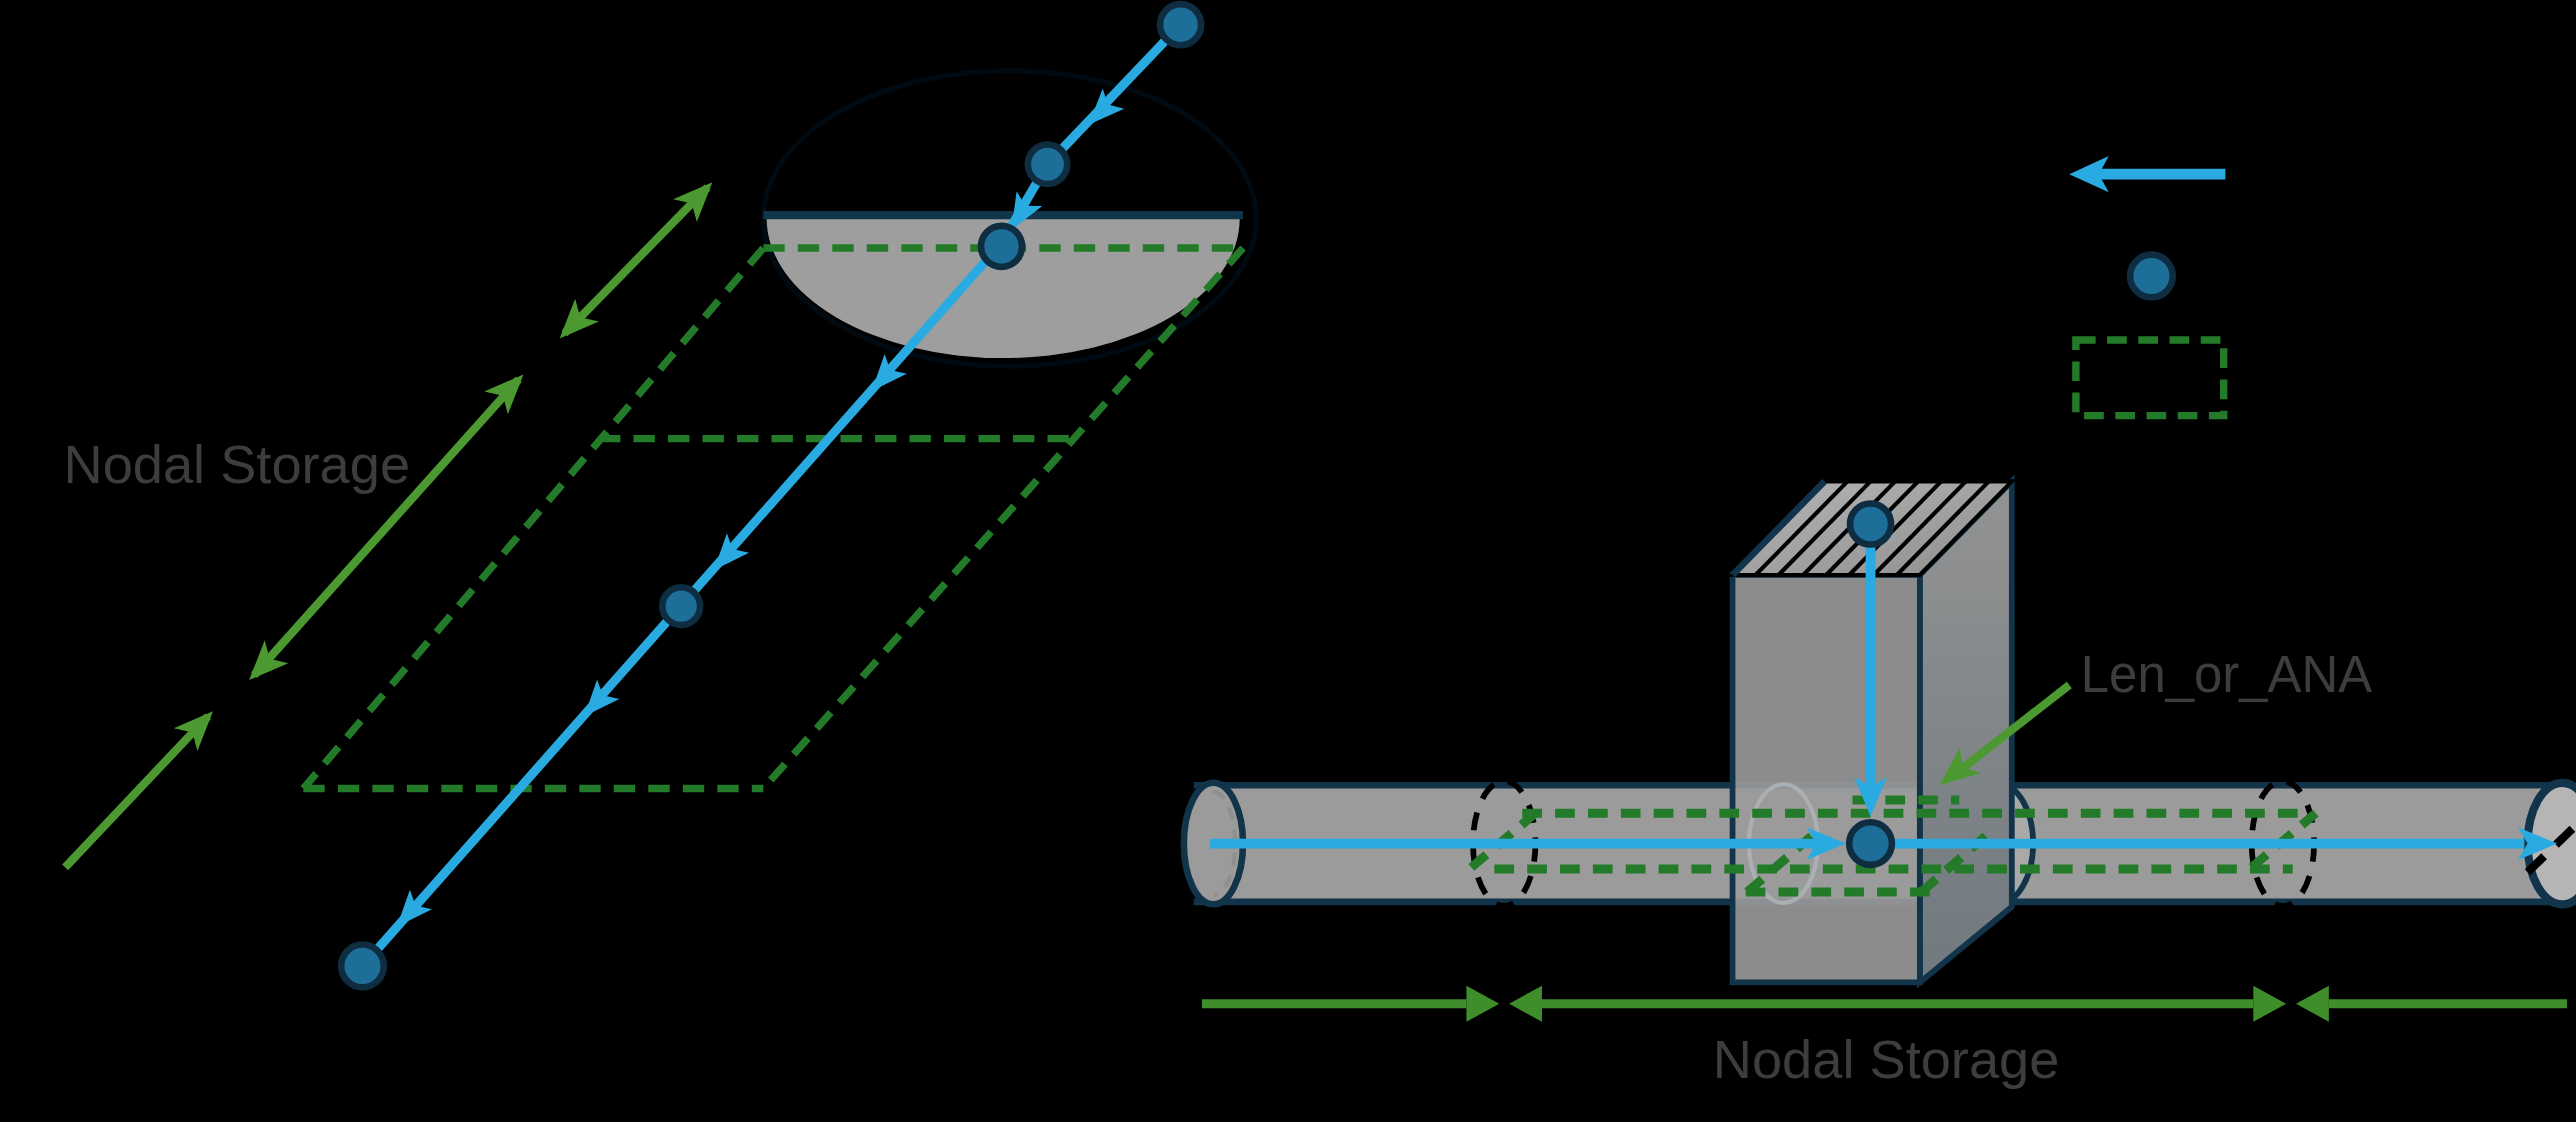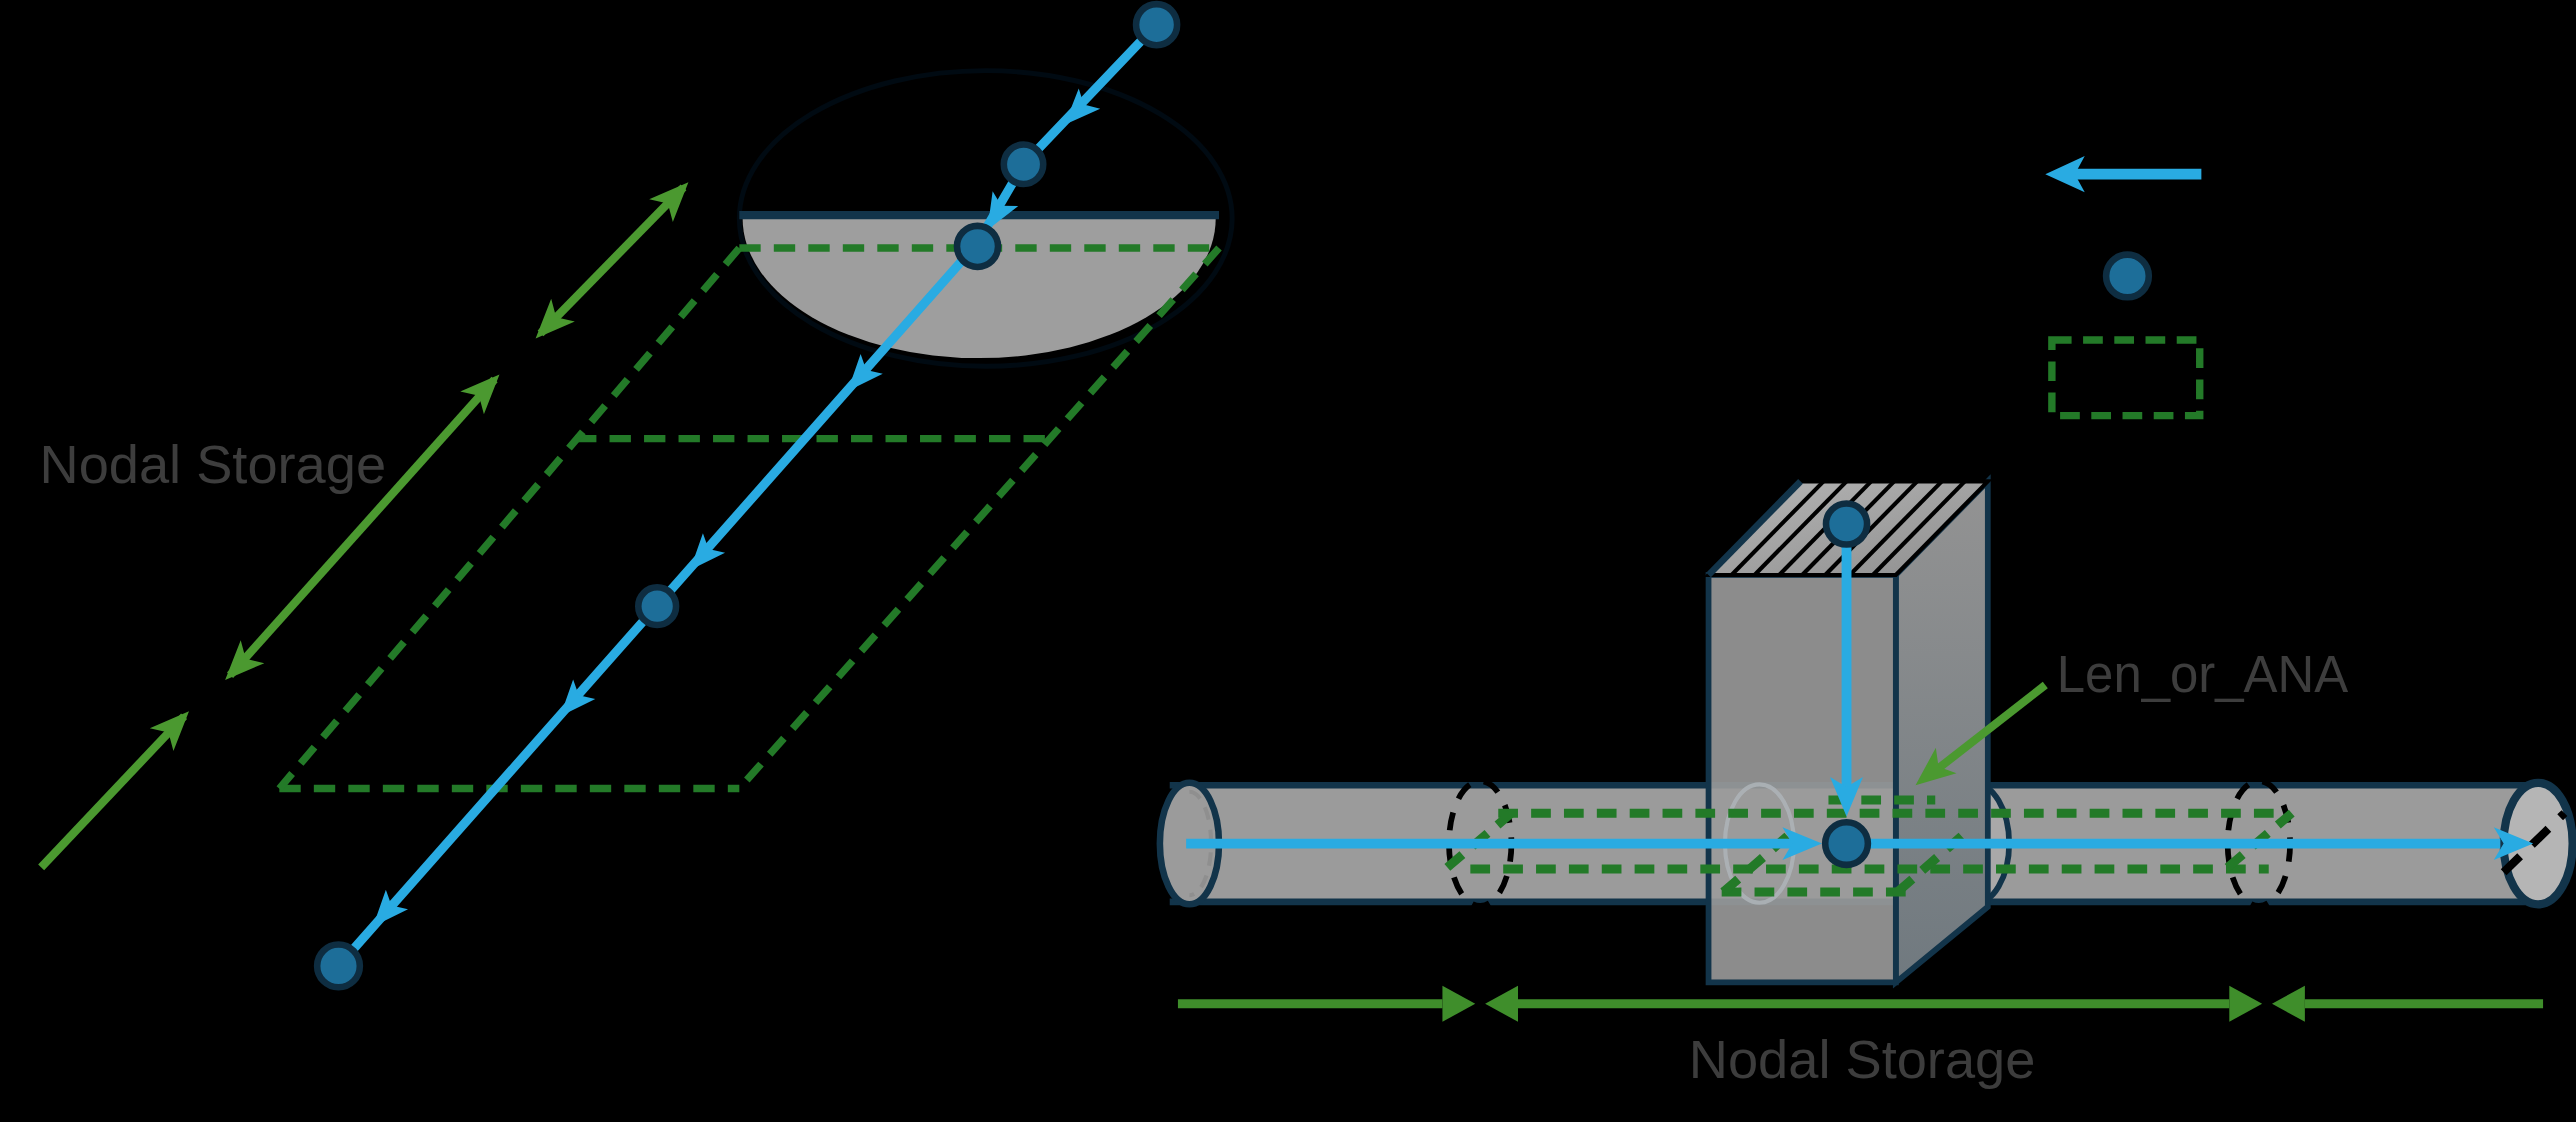--- a/index.html
+++ b/index.html
@@ -7,20 +7,21 @@
     padding: 0;
     background: #000;
     width: 2576px;
     height: 1122px;
     overflow: hidden;
     font-family: "Liberation Sans", sans-serif;
   }
   #stage {
     width: 2284px;
     height: 1122px;
+    padding-left: 24px;
   }
   svg { display: block; }
   text {
     font-family: "Liberation Sans", sans-serif;
     fill: var(--c-text, #3d3d3d);
   }
   .blue-stroke { stroke: var(--c-blue, #29abe2); }
   .blue-fill   { fill:   var(--c-blue, #29abe2); }
   .green-solid-stroke { stroke: var(--c-green-solid, #4b9930); }
   .green-solid-fill   { fill:   var(--c-green-solid, #4b9930); }

